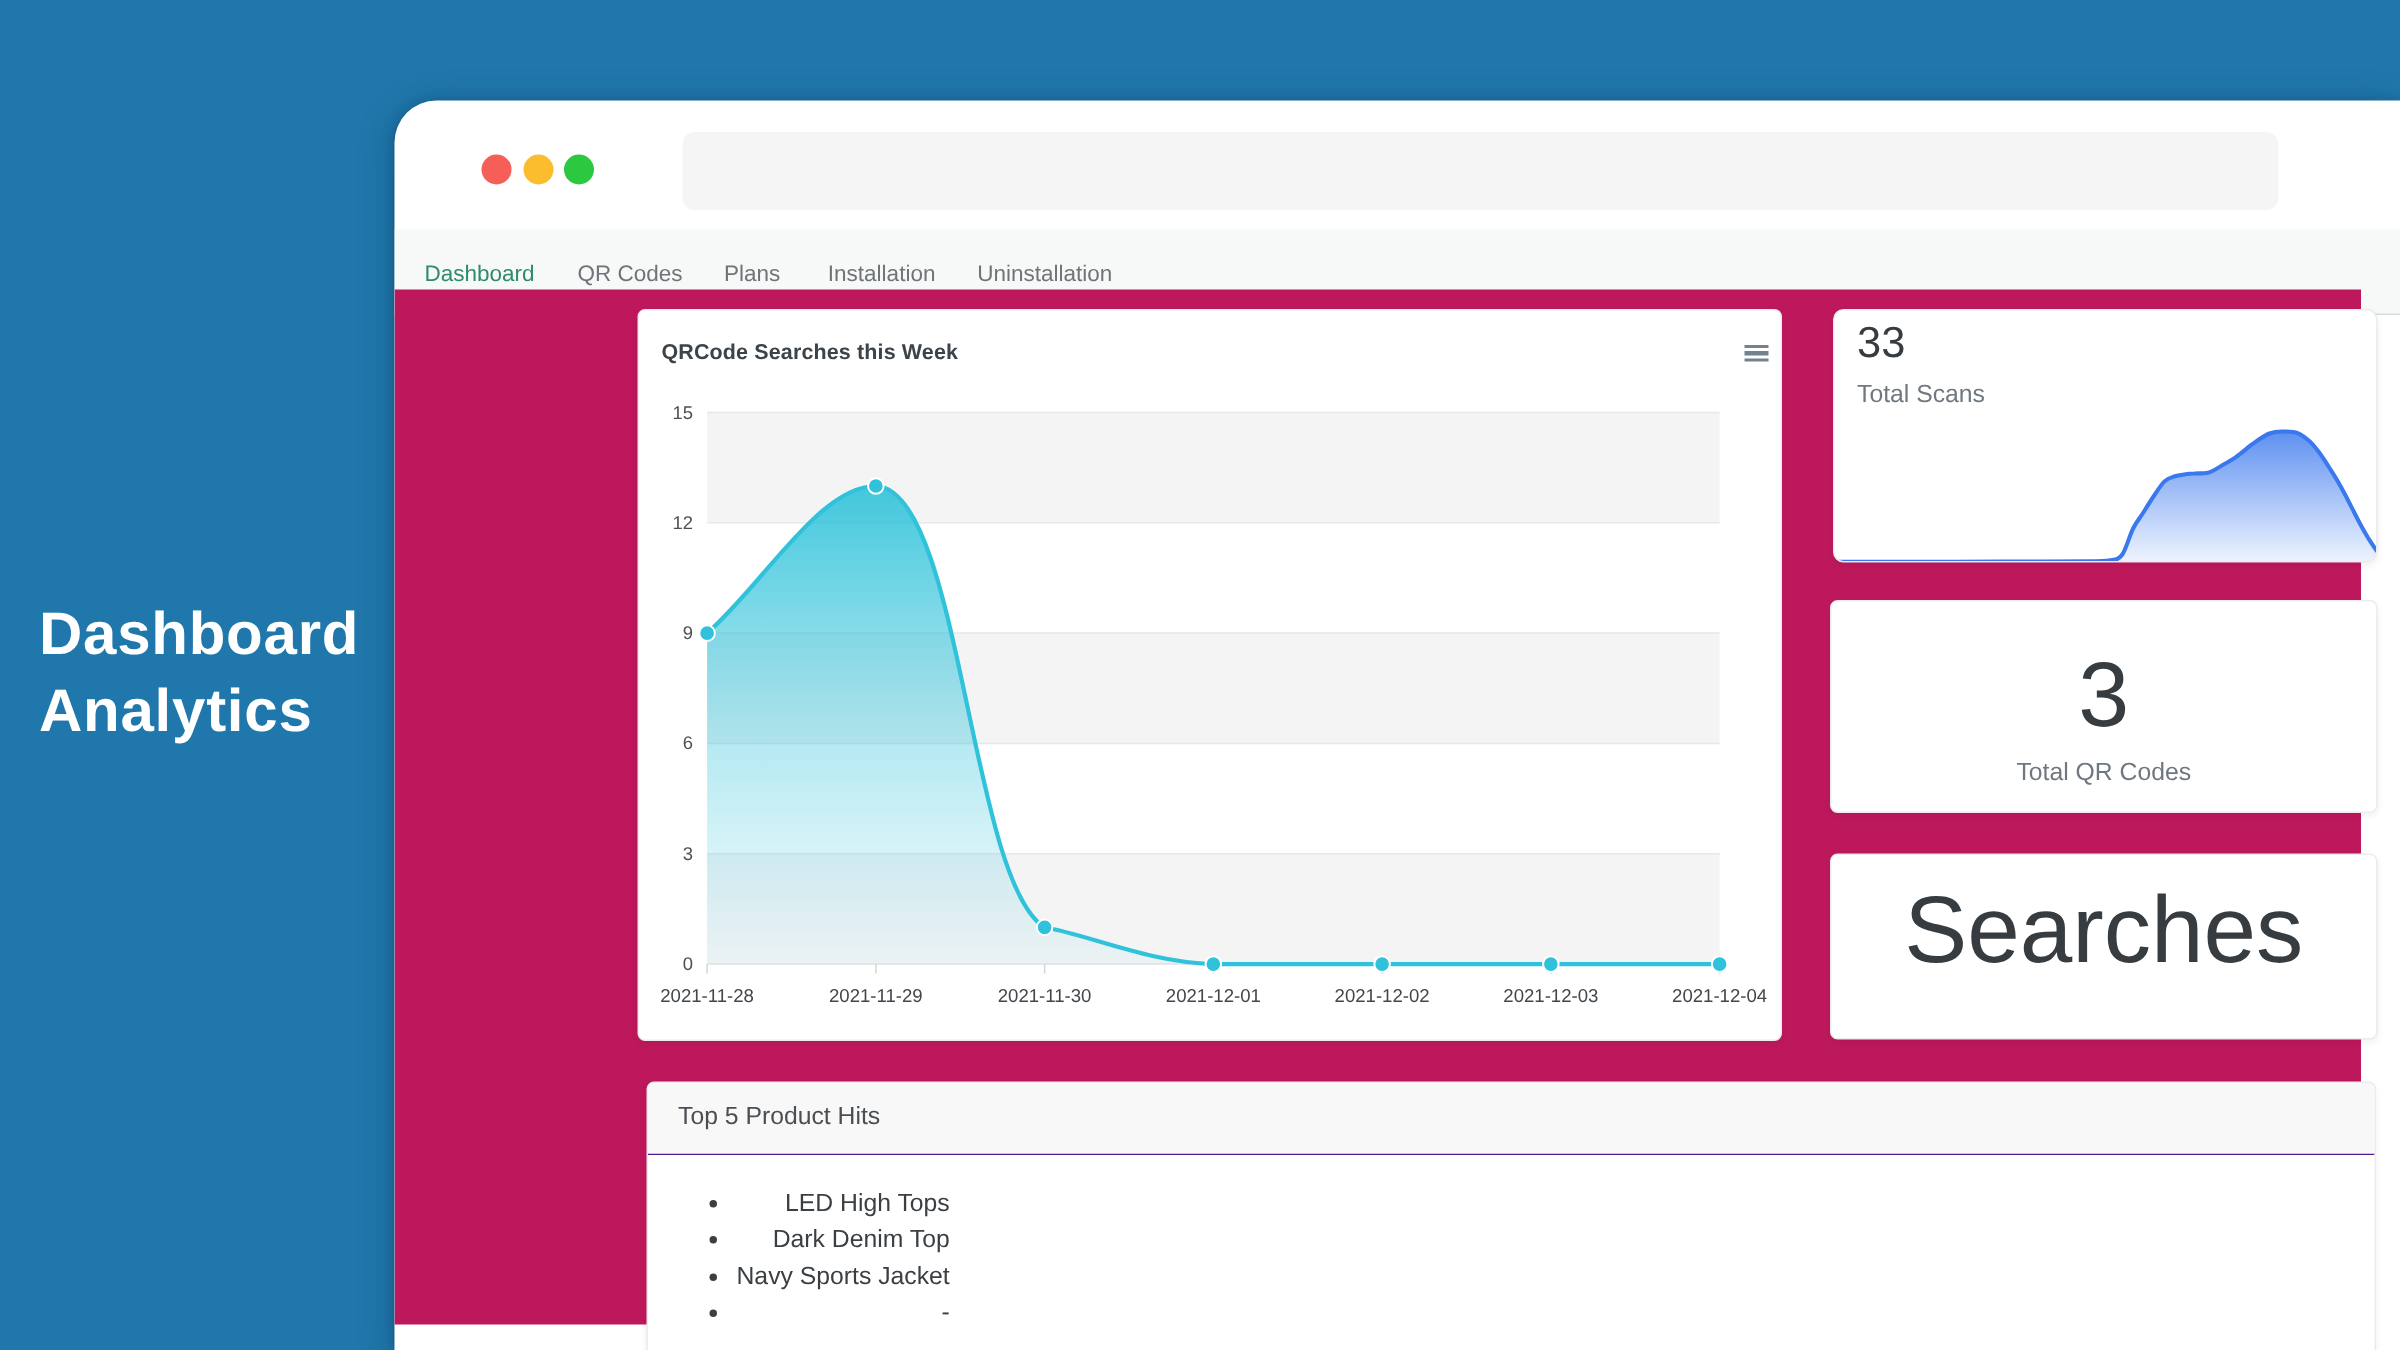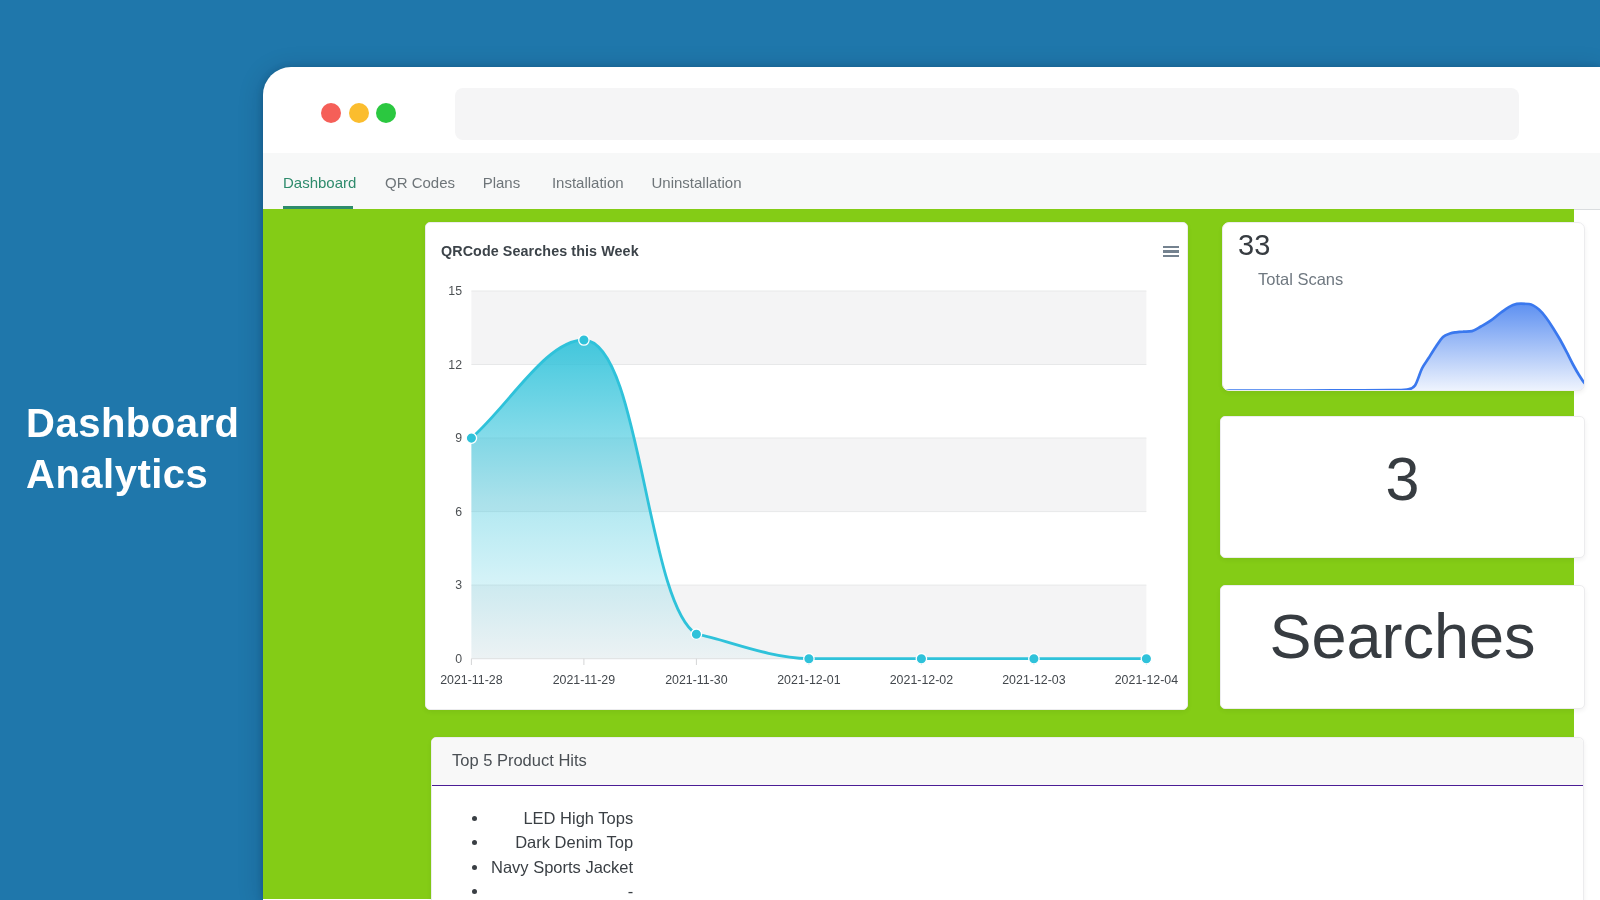--- a/index.html
+++ b/index.html
@@ -9,32 +9,32 @@
   .window { position:absolute; left:263px; top:67px; width:1337px; height:833px; background:#fff; border-top-left-radius:28px; box-shadow:0 1px 7px rgba(0,20,40,0.22), 0 4px 26px rgba(0,20,45,0.20); overflow:hidden; }
   .dot { position:absolute; width:20px; height:20px; border-radius:50%; top:36px; }
   .dot.r { left:58px;  background:#f55f58; }
   .dot.y { left:85.5px; background:#fbbd2e; }
   .dot.g { left:113px; background:#2bc840; }
   .searchbar { position:absolute; left:192px; top:21px; width:1064px; height:52px; background:#f5f5f6; border-radius:8px; }
   .navbar { position:absolute; left:0; top:86px; width:1337px; height:57px; background:#f7f8f8; border-bottom:1px solid #dadddf; }
   .nav-item { position:absolute; top:21px; font-size:15px; color:#6e7579; }
   .nav-item.active { color:#2e8b6c; }
   .nav-underline { position:absolute; left:20px; top:52.5px; width:70px; height:3px; background:#2e8b6c; }
-  .content { position:absolute; left:0; top:142px; width:1311px; height:690px; background:#84cc16; }
+  .content { position:absolute; left:0; top:126px; width:1311px; height:690px; background:#be185d; }
   .card { position:absolute; background:#fff; border:1px solid #ececee; border-radius:5px; box-shadow:0 2px 5px rgba(0,0,0,0.06); }
   .chart-card  { left:162px; top:13px; width:763px; height:488px; }
   .card1 { left:959px; top:12.5px;  width:363px; height:169px; border-radius:7px; overflow:hidden; }
   .card2 { left:957px; top:207px; width:365px; height:142px; }
   .card3 { left:957px; top:376px; width:365px; height:124px; }
   .card4 { left:168px; top:527.5px; width:1153px; height:238px; }
   .chart-title { position:absolute; left:15px; top:20px; font-size:14.3px; font-weight:bold; color:#3c4349; letter-spacing:0.1px; }
   .burger { position:absolute; left:737px; top:23px; width:16px; height:12px; }
   .burger div { height:2.2px; background:#74828f; margin-bottom:2.3px; }
   .num-big { color:#373c41; }
-  .lbl-gray { color:#6f7880;margin-left:20px; }
+  .lbl-gray { color:#6f7880; }
   .c1num { position:absolute; left:15px; top:6px; font-size:29px; }
   .c1lbl { position:absolute; left:15px; top:47px; font-size:16.5px; }
   .c2num { position:absolute; width:100%; top:27px; text-align:center; font-size:61px; }
   .c2lbl { position:absolute; width:100%; top:105px; text-align:center; font-size:16.5px; }
   .c3num { position:absolute; width:100%; top:14px; text-align:center; font-size:63px; }
   .c3lbl { position:absolute; width:100%; top:98px; text-align:center; font-size:16.5px; }
   .c4head { position:absolute; left:0; top:0; width:100%; height:48px; background:#f8f8f8; border-bottom:1px solid #4c1d95; border-radius:5px 5px 0 0; }
   .c4head span { position:absolute; left:20px; top:13px; font-size:16.5px; color:#4a4f54; }
   .c4list { position:absolute; left:57px; top:71px; font-size:16.5px; color:#3a3f44; }
   .c4list li { margin-bottom:5.5px; padding-left:2px;text-align:right; }
@@ -135,20 +135,21 @@
             <linearGradient id="bluefill2" x1="0" y1="78" x2="0" y2="168" gradientUnits="userSpaceOnUse">
               <stop offset="0" stop-color="#3a78ee" stop-opacity="0.84"></stop>
               <stop offset="1" stop-color="#3a78ee" stop-opacity="0.08"></stop>
             </linearGradient>
           </defs>
           <path d="M-2.0,167.5 C25.3,167.5 52.7,167.5 80.0,167.5 C100.0,167.5 120.0,167.3 140.0,167.3 C150.0,167.3 160.0,167.3 170.0,167.2 C174.7,167.2 179.3,167.2 184.0,166.5 C186.7,166.1 189.3,166.4 192.0,162.5 C194.3,159.1 196.7,150.2 199.0,145.5 C201.3,140.8 203.7,138.2 206.0,134.5 C208.3,130.8 210.7,126.9 213.0,123.5 C215.3,120.1 217.7,116.1 220.0,113.9 C222.3,111.7 224.7,111.3 227.0,110.5 C229.0,109.8 231.0,109.6 233.0,109.3 C235.3,109.0 237.7,108.8 240.0,108.7 C243.0,108.5 246.0,108.7 249.0,108.1 C252.0,107.5 255.0,105.2 258.0,103.5 C261.3,101.6 264.7,99.7 268.0,97.4 C271.3,95.1 274.7,91.9 278.0,89.5 C282.0,86.7 286.0,83.6 290.0,82.0 C292.7,81.0 295.3,80.7 298.0,80.7 C300.7,80.7 303.3,80.7 306.0,81.0 C309.3,81.4 312.7,83.7 316.0,86.5 C318.3,88.5 320.7,91.4 323.0,94.5 C325.3,97.6 327.7,101.3 330.0,105.0 C332.3,108.7 334.7,112.4 337.0,116.5 C339.3,120.6 341.7,125.2 344.0,129.7 C346.0,133.6 348.0,137.8 350.0,141.5 C352.0,145.2 354.0,148.8 356.0,152.0 C357.7,154.7 359.3,157.3 361.0,159.5 C362.0,160.8 363.0,161.8 364.0,163.0" fill="none" stroke="#3a78ee" stroke-width="2.7"></path>
         </svg>
       </div>
       <div class="card card2">
         <div class="c2num num-big">3</div>
+        <div class="c2lbl lbl-gray">Total QR Codes</div>
       </div>
       <div class="card card3">
         <div class="c3num num-big">Searches</div>
       </div>
       <div class="card card4">
         <div class="c4head">
           <span>Top 5 Product Hits</span>
         </div>
         <ul class="c4list">
           <li>LED High Tops</li>

